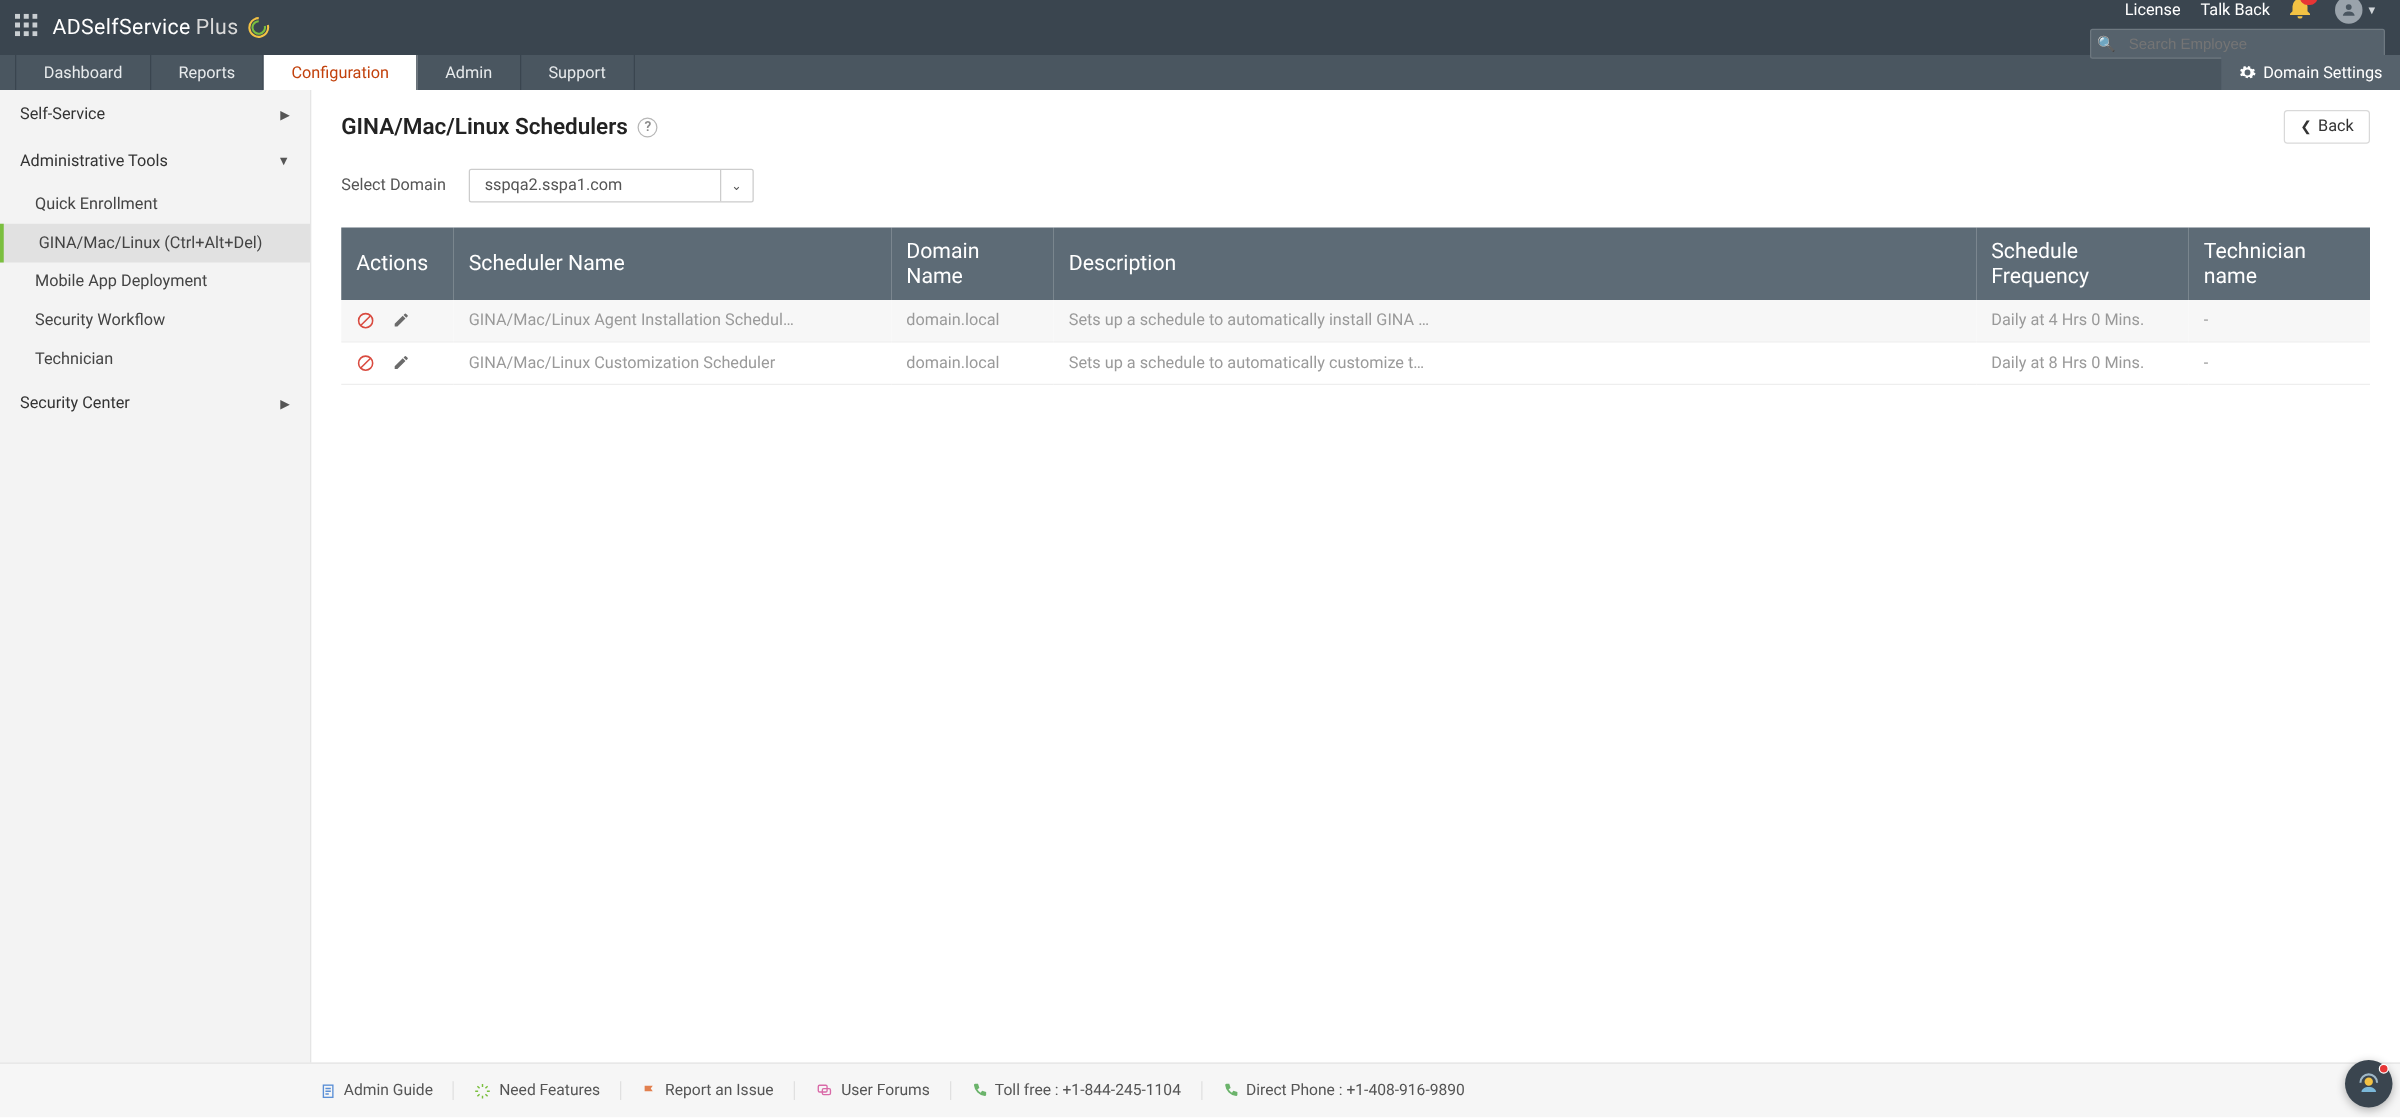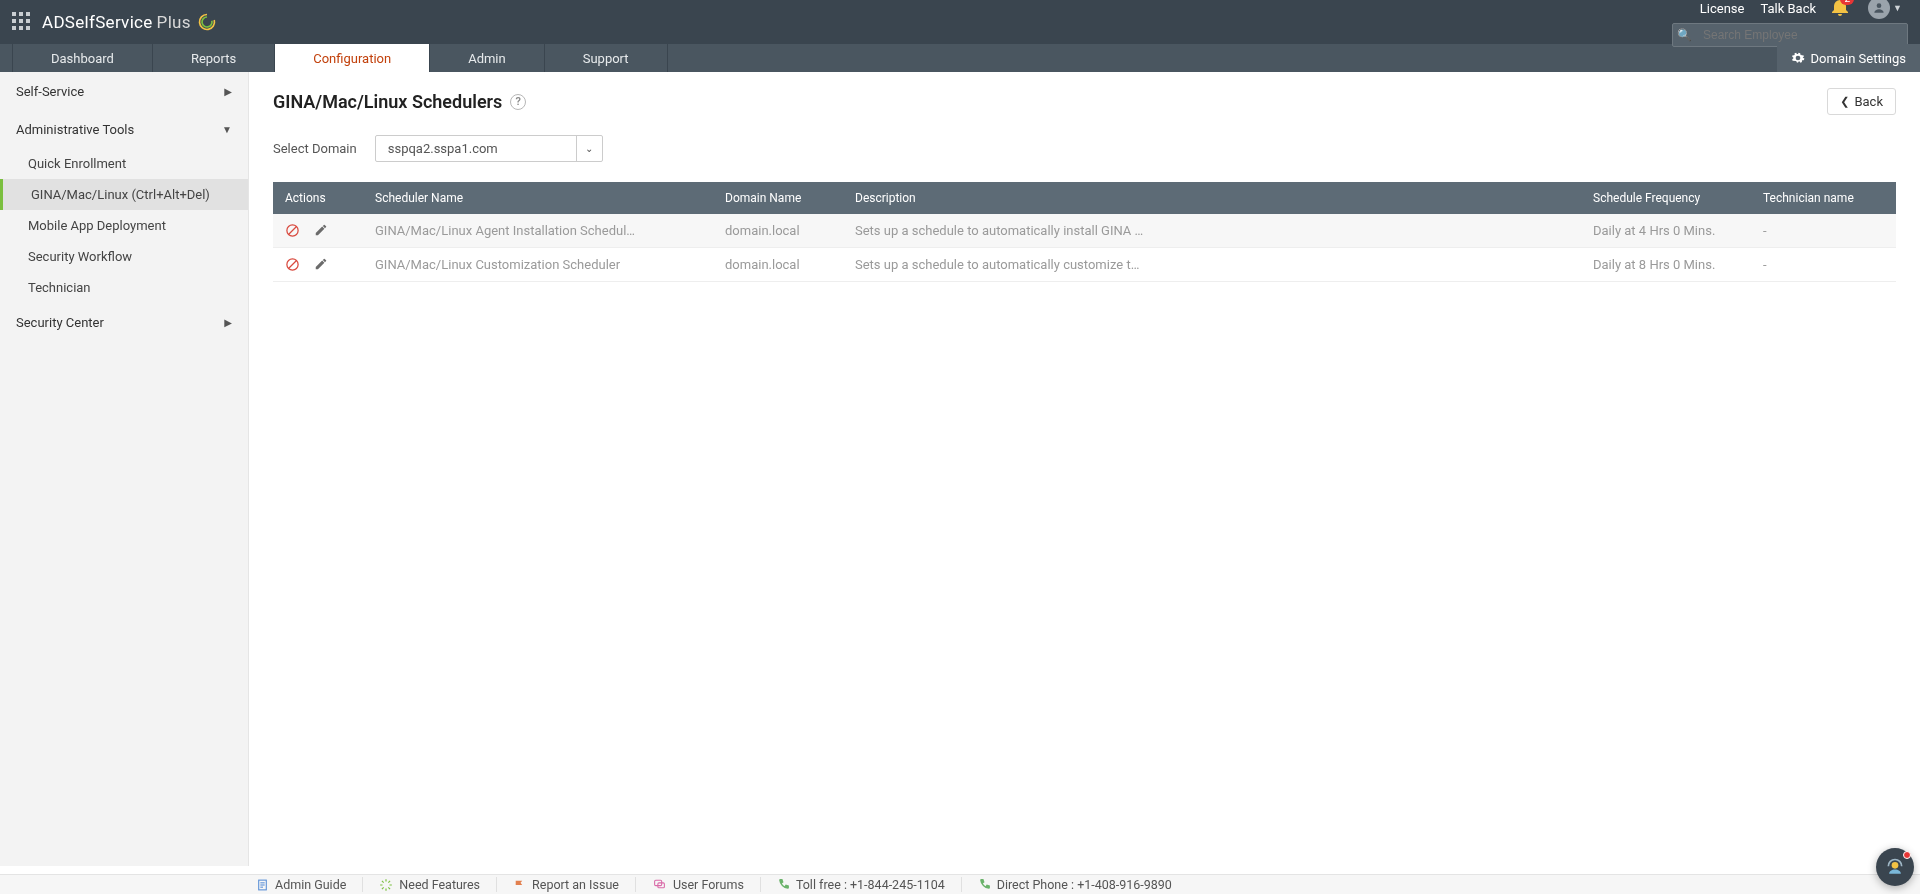--- a/index.html
+++ b/index.html
@@ -45,21 +45,21 @@
   
   .navrow {
     background: #4a5660;
     height: 28px;
     display:flex;
     align-items:stretch;
     padding-left:12px;
     color:#e7eaec;
   }
   .navtab {
-    padding:0 38px;
+    padding:0 22px;
     display:flex; align-items:center;
     font-size:13px;
     cursor:pointer;
     border-right:1px solid #3a454f;
   }
   .navtab:first-child{border-left:1px solid #3a454f;}
   .navtab.active { background:#fff; color:#c2410c; }
   .navrow .flex1{flex:1;}
   .domain-settings {
     background:#56626c;
@@ -81,35 +81,35 @@
   .help-icon { width:16px; height:16px; border:1px solid #b7b7b7; border-radius:50%; color:#8b8b8b; font-size:11px; display:flex; align-items:center; justify-content:center; cursor:pointer; }
   .back-btn { border:1px solid #d9d9d9; border-radius:3px; padding:5px 12px; font-size:13px; display:flex; align-items:center; gap:5px; cursor:pointer; background:#fff; }
 
   .domain-row { display:flex; align-items:center; gap:18px; margin-bottom:20px; }
   .domain-label { color:#555; font-size:13px; }
   .domain-select { display:flex; border:1px solid #ccc; border-radius:2px; }
   .domain-select .val { padding:5px 12px; min-width:200px; font-size:13px; color:#555; }
   .domain-select .dd { width:26px; display:flex; align-items:center; justify-content:center; border-left:1px solid #ccc; cursor:pointer; font-size:10px; color:#555; }
 
   table.sched { width:100%; border-collapse:collapse; }
-  table.sched thead th { background:#5d6b76; color:#fff; font-weight:400; text-align:left; padding:9px 12px; font-size:12px; }
+  table.sched thead th { background:#5d6b76; color:#fff; font-weight:400; text-align:left; padding:9px 12px; font-size:17px; }
   table.sched tbody td { padding:9px 12px; border-bottom:1px solid #eee; color:#9a9a9a; font-size:13px; white-space:nowrap; overflow:hidden; text-overflow:ellipsis; }
   table.sched tbody tr:first-child { background:#f7f7f7; }
   .col-actions { width:90px; }
   .col-sched { width:350px; }
   .col-domain { width:130px; }
   .col-freq { width:170px; }
   .col-tech { width:145px; }
   .action-icons { display:flex; gap:14px; }
   .icon-btn { cursor:pointer; display:inline-flex; }
 
   
   .footer {
     position:absolute; bottom:0; left:0; right:0;
-    height:20px; background:#f6f6f6; border-top:1px solid #e4e4e4;
+    height:44px; background:#f6f6f6; border-top:1px solid #e4e4e4;
     display:flex; align-items:center; padding-left:240px; gap:0; font-size:12.5px; color:#555;
   }
   .f-item { display:flex; align-items:center; gap:6px; padding:0 16px; border-right:1px solid #e0e0e0; cursor:pointer; }
   .f-item:last-of-type{border-right:none;}
   .f-ico { display:inline-flex; }
 
   
   .chat-bubble {
     position:absolute; right:6px; bottom:8px;
     width:38px; height:38px; border-radius:50%;

